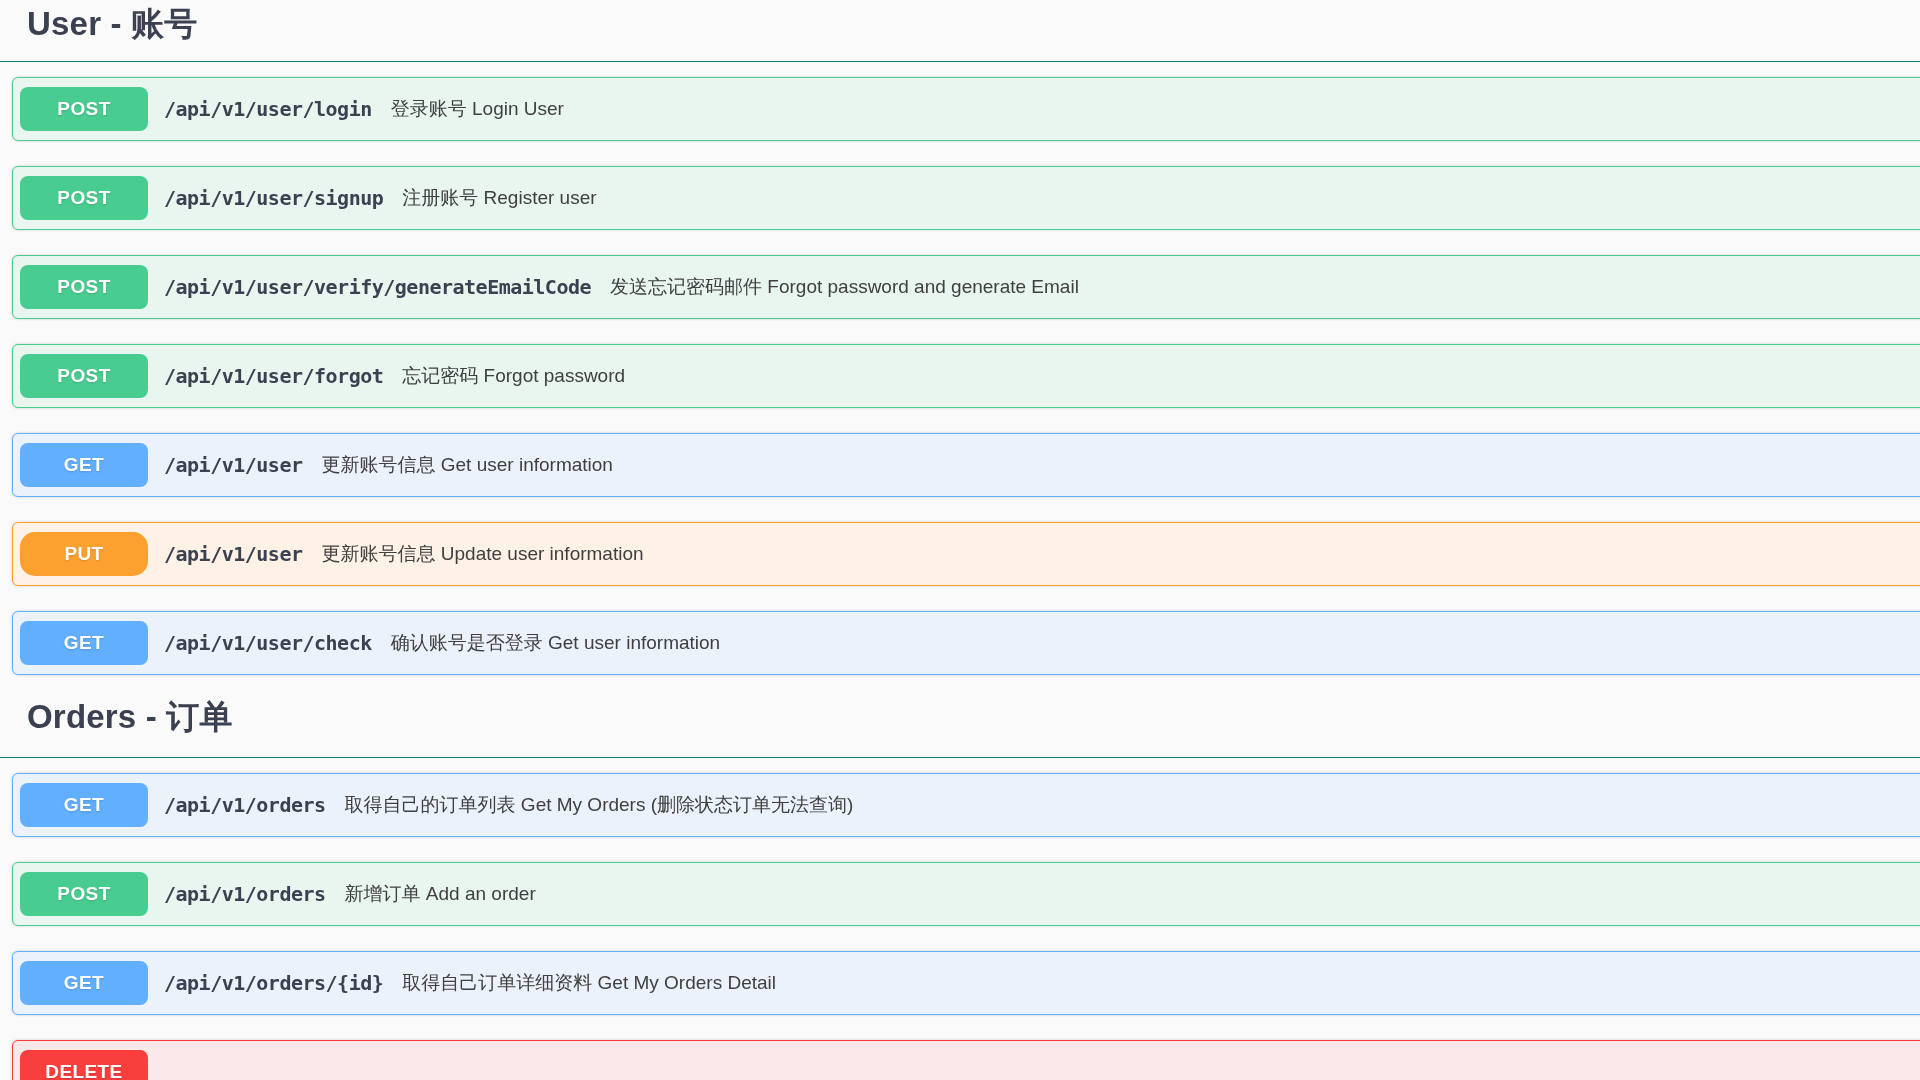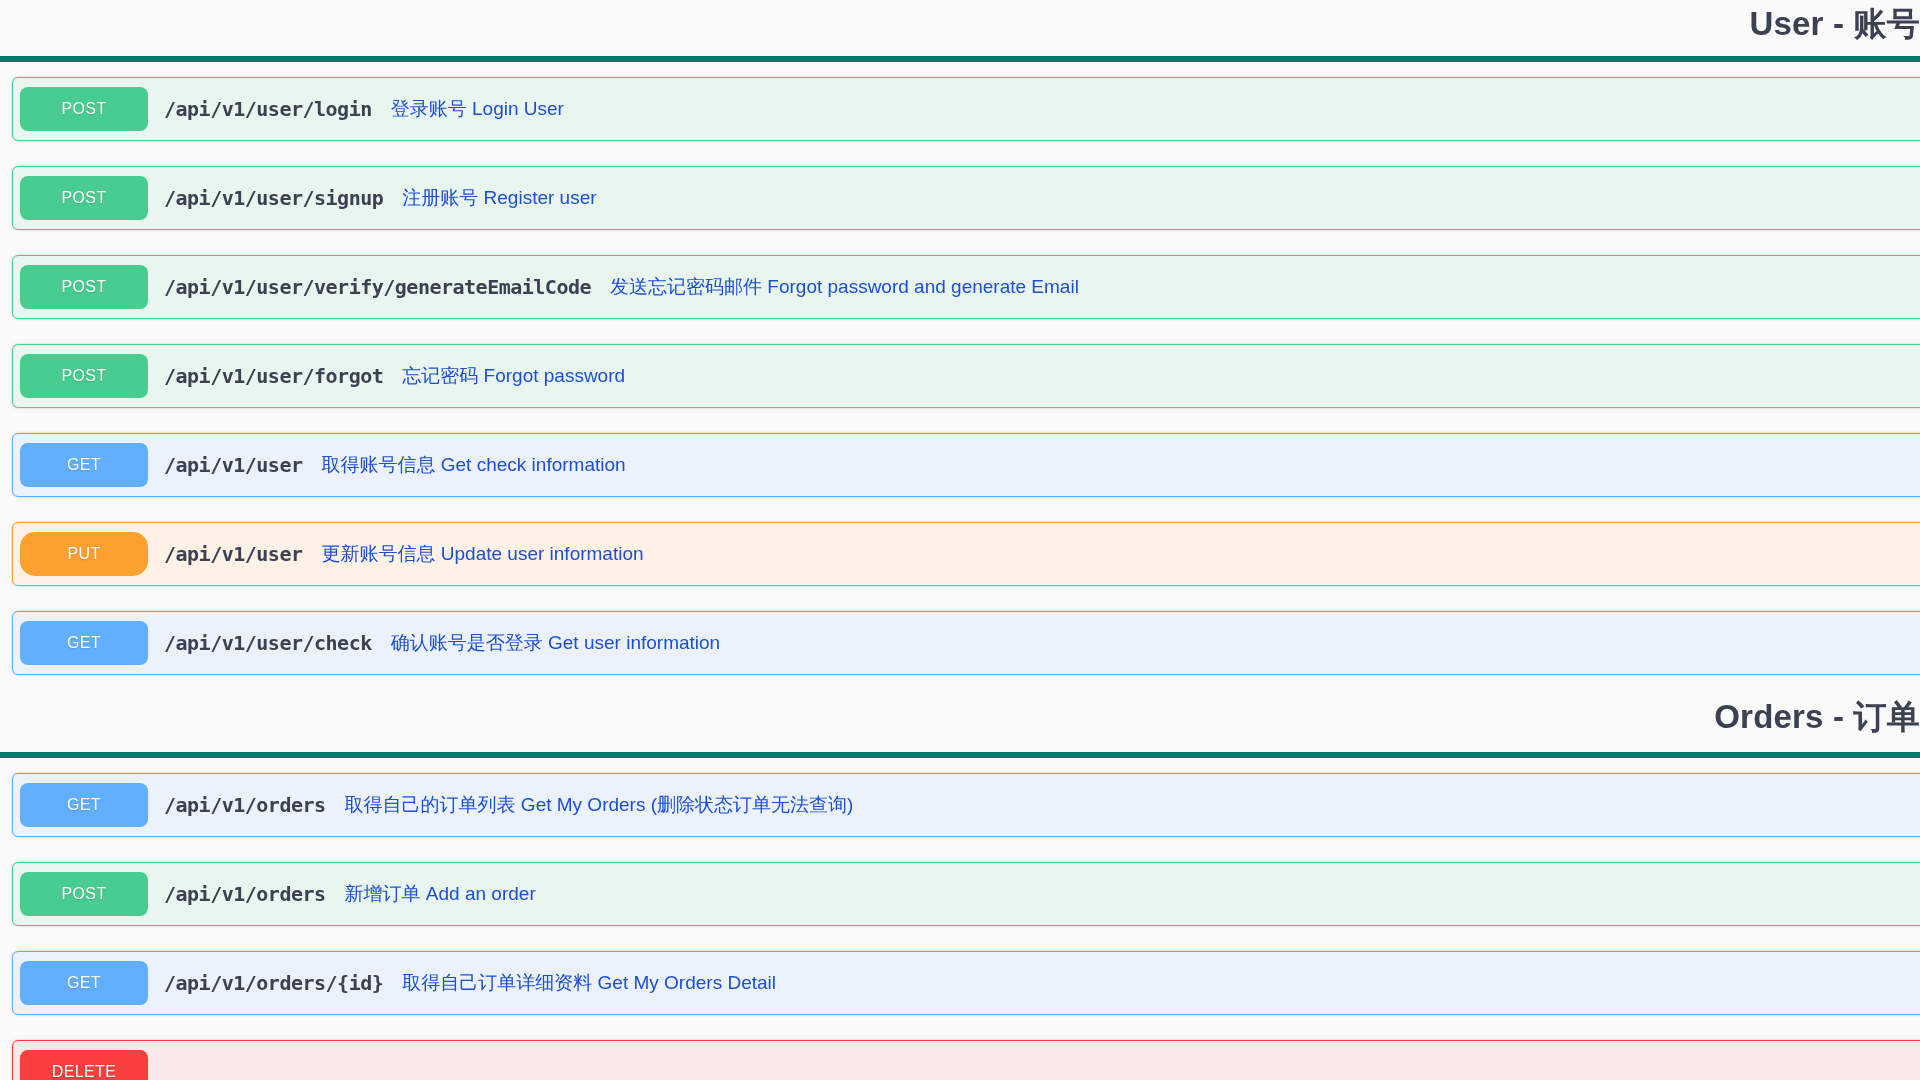--- a/index.html
+++ b/index.html
@@ -10,22 +10,21 @@
     overflow: hidden;
     background: #fafafa;
     font-family: "Liberation Sans", sans-serif;
   }
   .api-doc { width: 1920px; }
 
   .tag-head {
     box-sizing: border-box;
     height: 62px;
     padding: 3px 0 18px 27px;
-    border-bottom: 6px solid #0f766e;
-    text-align: right;
+    border-bottom: 1px solid #0f766e;
   }
   .tag-head h3 {
     margin: 0;
     font-size: 33px;
     line-height: 42px;
     font-weight: bold;
     color: #3b4151;
     letter-spacing: 0.2px;
   }
   .tag-section + .tag-section .tag-head {
@@ -50,39 +49,39 @@
 
   .method-badge {
     flex: none;
     width: 128px;
     height: 44px;
     border-radius: 8px;
     display: flex;
     align-items: center;
     justify-content: center;
     color: #ffffff;
-    font-weight: normal;
-    font-size: 16px;
+    font-weight: bold;
+    font-size: 19px;
     letter-spacing: 0.4px;
     text-shadow: 0 1px 2px rgba(0,0,0,0.15);
     background: #888;
   }
   .endpoint-path {
     margin-left: 16px;
     font-family: "DejaVu Sans Mono", monospace;
     font-weight: bold;
     font-size: 20px;
     letter-spacing: -0.5px;
     color: #3b4151;
     white-space: nowrap;
   }
   .endpoint-desc {
     margin-left: 19px;
     font-size: 19px;
-    color: #1d4ed8;
+    color: #404040;
     white-space: nowrap;
   }
 </style>
 </head>
 <body>
 
 <div class="api-doc">
   <div class="tag-section">
     <div class="tag-head">
       <h3>
@@ -110,21 +109,21 @@
 
   <div class="opblock" style="border-color: rgb(73, 204, 144); background: rgb(232, 246, 239);">
     <span class="method-badge" style="background: rgb(73, 204, 144);">POST</span>
     <span class="endpoint-path">/api/v1/user/forgot</span>
     <span class="endpoint-desc">忘记密码 Forgot password</span>
   </div>
 
   <div class="opblock" style="border-color: rgb(97, 175, 254); background: rgb(235, 242, 251);">
     <span class="method-badge" style="background: rgb(97, 175, 254);">GET</span>
     <span class="endpoint-path">/api/v1/user</span>
-    <span class="endpoint-desc">取得账号信息 Get check information</span>
+    <span class="endpoint-desc">更新账号信息 Get user information</span>
   </div>
 
   <div class="opblock" style="border-color: rgb(252, 161, 48); background: rgb(253, 242, 229);">
     <span class="method-badge" style="background: rgb(252, 161, 48); border-radius: 15px;">PUT</span>
     <span class="endpoint-path">/api/v1/user</span>
     <span class="endpoint-desc">更新账号信息 Update user information</span>
   </div>
 
   <div class="opblock" style="border-color: rgb(97, 175, 254); background: rgb(235, 242, 251);">
     <span class="method-badge" style="background: rgb(97, 175, 254);">GET</span>

